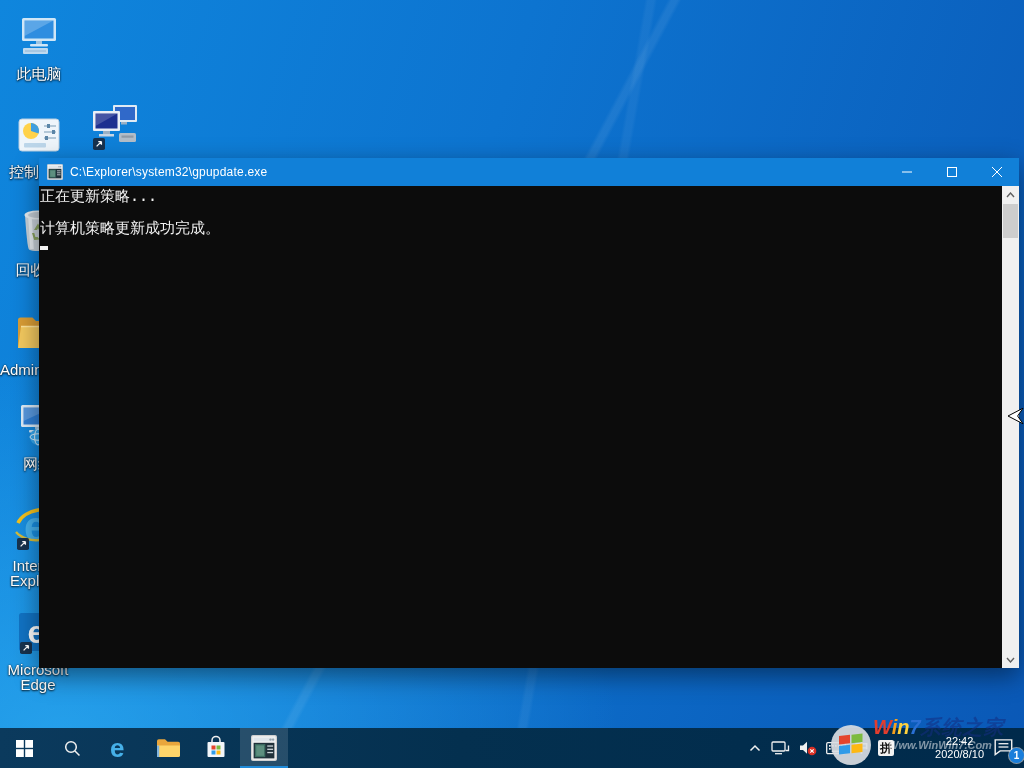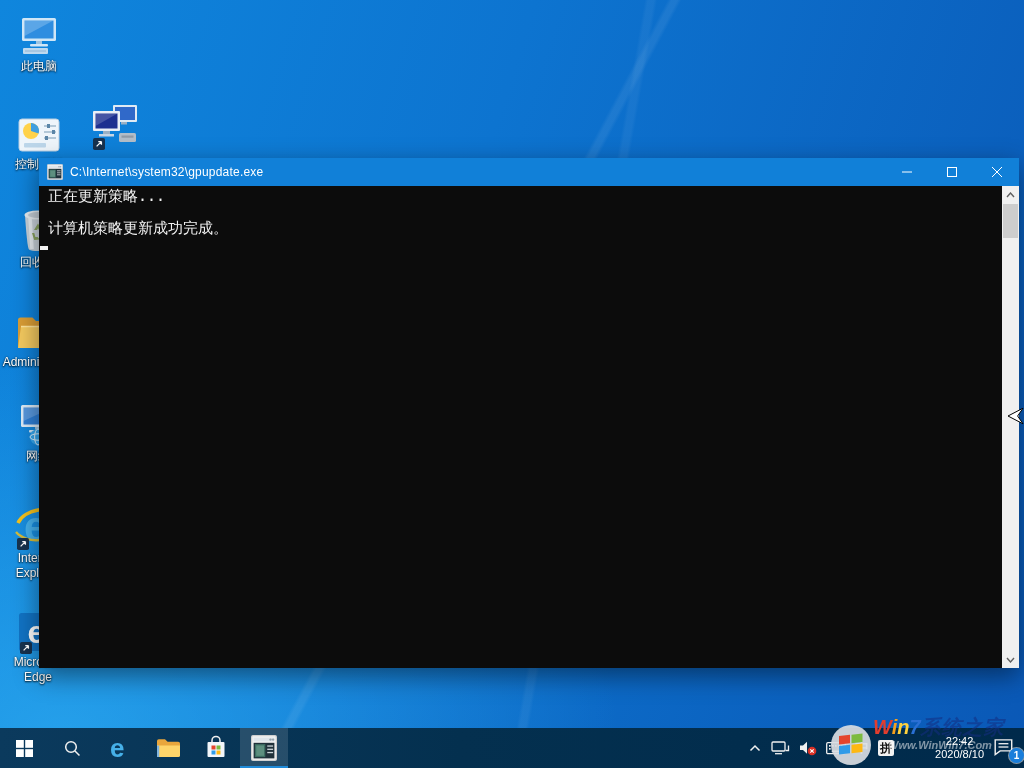--- a/index.html
+++ b/index.html
@@ -15,35 +15,35 @@
   .screen::before { content:""; position:absolute; inset:0;
     background:
       linear-gradient(118deg, transparent 46.6%, rgba(255,255,255,.07) 46.9%, rgba(255,255,255,.07) 47.3%, transparent 47.6%),
       linear-gradient(100deg, transparent 55.6%, rgba(255,255,255,.05) 55.9%, rgba(255,255,255,.05) 56.4%, transparent 56.7%);
     pointer-events:none;
   }
 
   
   .dicon { position:absolute; width:76px; display:flex; flex-direction:column; align-items:center; z-index:2; cursor:default; }
   .dicon .ic { position:relative; height:46px; display:flex; align-items:flex-end; justify-content:center; }
-  .dicon .lbl { margin-top:3px; font-size:12px; line-height:15px; color:#fff; text-align:center;
+  .dicon .lbl { margin-top:10px; font-size:15px; line-height:15px; color:#fff; text-align:center;
     text-shadow:0 1px 2px rgba(0,0,0,.85), 0 0 2px rgba(0,0,0,.6); max-width:76px; }
   .dicon .lbl.nowrap { white-space:nowrap; }
   .badge-sc { position:absolute; left:2px; bottom:0; width:12px; height:12px; }
 
   
   .cmd-window { position:absolute; left:39px; top:158px; width:980px; height:510px; z-index:5;
     box-shadow:0 8px 24px rgba(0,0,0,.45); display:flex; flex-direction:column; }
   .titlebar { height:28px; background:#1180d8; display:flex; align-items:center; flex:0 0 28px; }
   .titlebar .app-ic { margin:0 7px 0 8px; width:16px; height:16px; }
   .titlebar .ttl { color:#fff; font-size:12px; letter-spacing:.2px; flex:1;
     white-space:nowrap; overflow:hidden; }
   .caption-btn { width:45px; height:28px; display:flex; align-items:center; justify-content:center; }
   .win-body { flex:1; display:flex; min-height:0; }
-  .console { flex:1; background:#0c0c0c; position:relative; padding:2px 0 0 9px;
+  .console { flex:1; background:#0c0c0c; position:relative; padding:2px 0 0 1px;
     font-family:"DejaVu Sans Mono", monospace; font-size:15px; line-height:16px; color:#f2f2f2; }
   .cline { height:16px; white-space:pre; }
   .caret { position:absolute; left:1px; top:60px; width:8px; height:4px; background:#f2f2f2; }
   .scrollbar { flex:0 0 17px; background:#f0f0f0; display:flex; flex-direction:column; }
   .sb-btn { height:17px; display:flex; align-items:center; justify-content:center; }
   .sb-thumb { margin:1px 1px; height:34px; background:#cdcdcd; }
   .sb-space { flex:1; }
 
   
   .taskbar { position:absolute; left:0; bottom:0; width:1024px; height:40px; z-index:10;
@@ -229,21 +229,21 @@
           <rect x="2" y="6" width="16" height="12" fill="#20313a"></rect>
           <rect x="3" y="7" width="8" height="10" fill="#3c6e62"></rect>
           <rect x="4" y="8" width="6" height="8" fill="#5d8f7f"></rect>
           <g stroke="#cfd8dc" stroke-width="1">
             <line x1="12.5" y1="8.5" x2="17" y2="8.5"></line>
               <line x1="12.5" y1="11" x2="17" y2="11"></line>
               <line x1="12.5" y1="13.5" x2="17" y2="13.5"></line>
           </g>
         </svg>
       </span>
-      <span class="ttl">C:\Internet\system32\gpupdate.exe</span>
+      <span class="ttl">C:\Explorer\system32\gpupdate.exe</span>
       <span class="caption-btn">
         <svg width="10" height="10" viewBox="0 0 10 10">
             <line x1="0" y1="5" x2="10" y2="5" stroke="#fff" stroke-width="1"></line>
           </svg>
       </span>
       <span class="caption-btn">
         <svg width="10" height="10" viewBox="0 0 10 10">
             <rect x="0.5" y="0.5" width="9" height="9" fill="none" stroke="#fff" stroke-width="1"></rect>
           </svg>
       </span>

